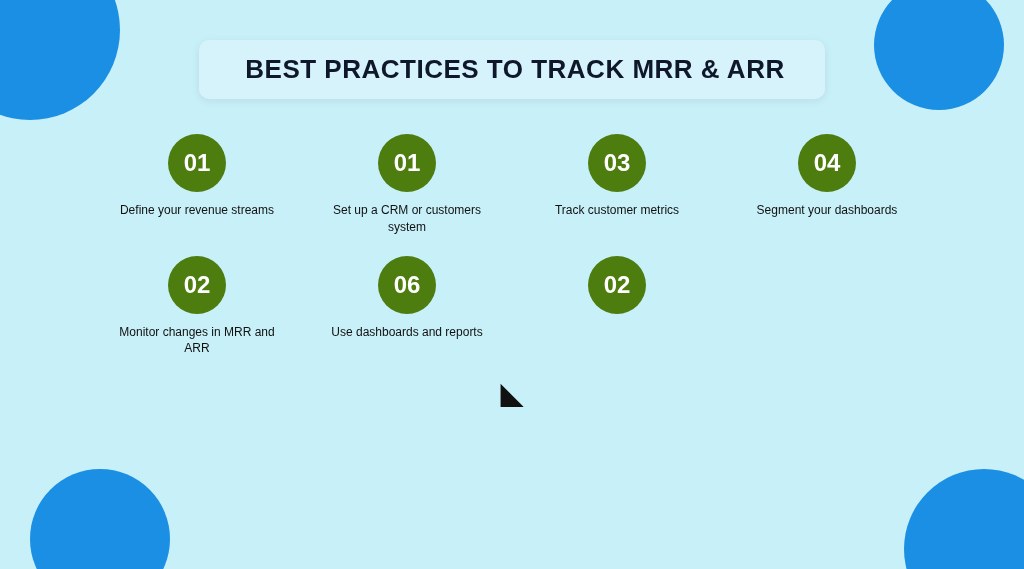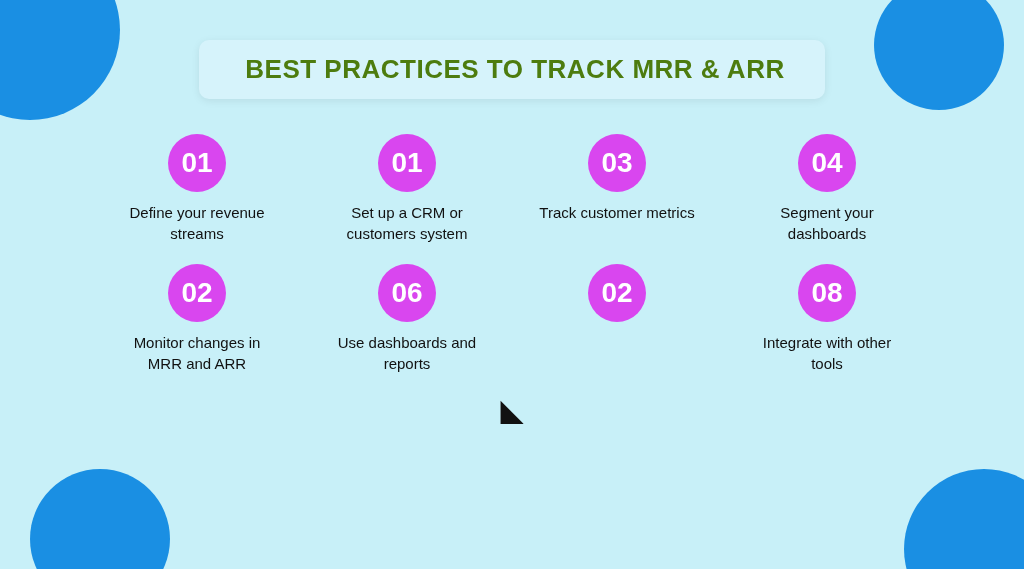--- a/index.html
+++ b/index.html
@@ -57,21 +57,21 @@
       background-color: #d6f3fb;
       border-radius: 10px;
       padding: 14px 40px;
       margin-bottom: 35px;
       box-shadow: 0 2px 8px rgba(0,0,0,0.08);
     }
 
     .title {
       font-size: 26px;
       font-weight: 900;
-      color: #4d7c0f;
+      color: #0f172a;
       letter-spacing: 0.5px;
       text-align: center;
       margin-left: 6px;
     }
 
     .grid {
       display: grid;
       grid-template-columns: repeat(4, 200px);
       grid-template-rows: repeat(2, auto);
       gap: 20px 10px;
@@ -83,32 +83,32 @@
       flex-direction: column;
       align-items: center;
       text-align: center;
       gap: 10px;
     }
 
     .number-circle {
       width: 58px;
       height: 58px;
       border-radius: 50%;
-      background-color: #d946ef;
+      background-color: #4d7c0f;
       display: flex;
       align-items: center;
       justify-content: center;
       color: white;
-      font-size: 28px;
+      font-size: 24px;
       font-weight: 700;
       flex-shrink: 0;
     }
 
     .item-label {
-      font-size: 15px;
+      font-size: 12px;
       font-weight: 500;
       color: #111;
       line-height: 1.4;
       max-width: 160px;
     }
 
     .logo-area {
       margin-top: 20px;
       display: flex;
       justify-content: center;
@@ -156,22 +156,18 @@
         <div class="number-circle">02</div>
         <div class="item-label">Monitor changes in MRR and ARR</div>
       </div>
       <div class="item">
         <div class="number-circle">06</div>
         <div class="item-label">Use dashboards and reports</div>
       </div>
       <div class="item">
         <div class="number-circle">02</div>
       </div>
-      <div class="item">
-        <div class="number-circle">08</div>
-        <div class="item-label">Integrate with other tools</div>
-      </div>
     </div>
 
   <div class="logo-area">
     <span class="logo-icon">◢</span>
   </div>
 </div>
 
 </body></html>

